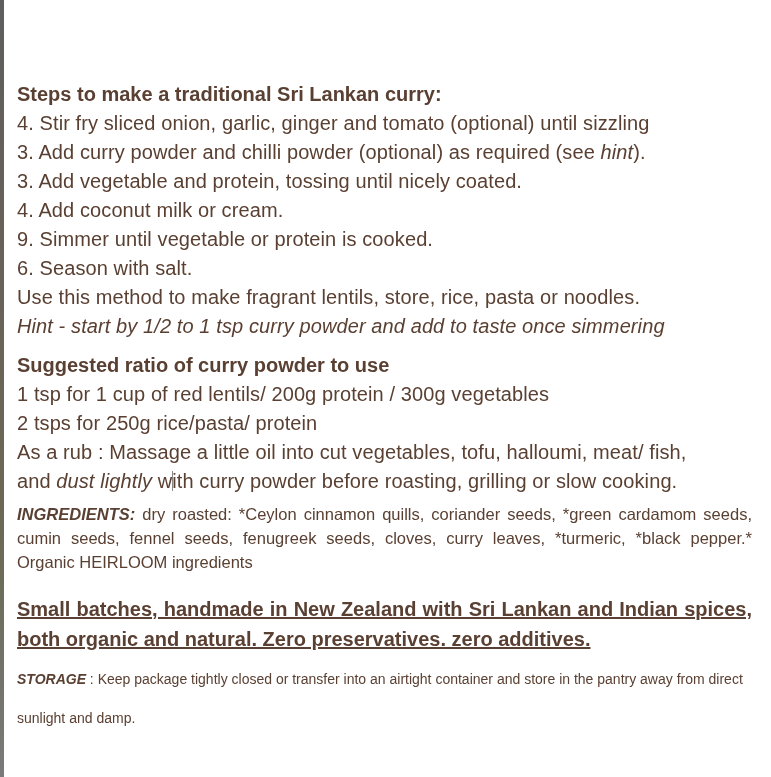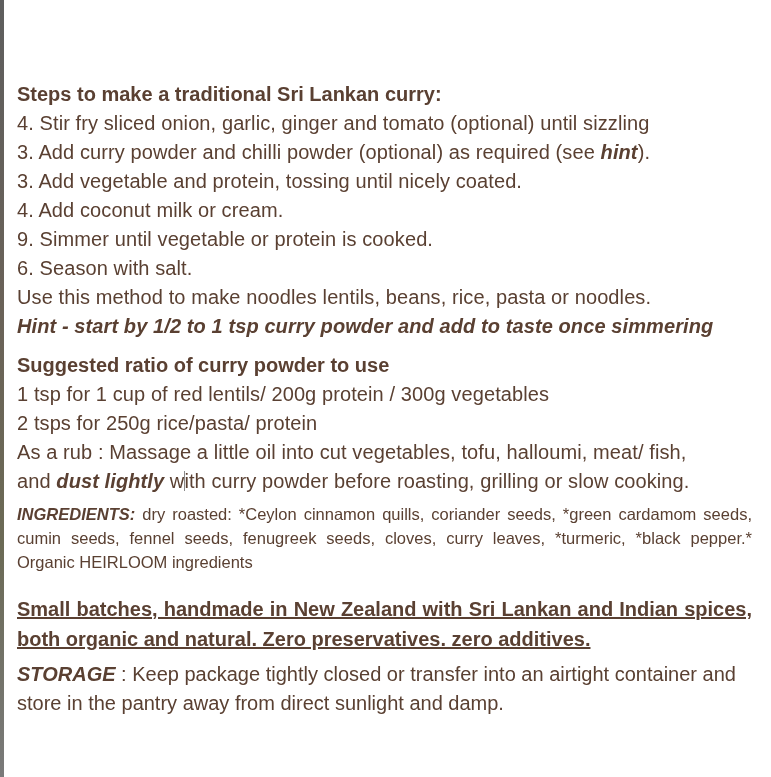--- a/index.html
+++ b/index.html
@@ -35,42 +35,42 @@
       line-height: 29px;
       white-space: nowrap;
       letter-spacing: 0.1px;
     }
     .heading {
       font-weight: bold;
       font-size: 20px;
       line-height: 29px;
       white-space: nowrap;
     }
-    .italic { font-style: italic; font-weight: bold; }
+    .italic { font-style: italic; }
     .bold { font-weight: bold; font-style: italic; }
     .gap-sm { height: 10px; }
     .gap-md { height: 6px; }
     .ingredients {
       font-size: 16.5px;
       line-height: 24px;
       text-align: justify;
       width: 735px;
     }
     .gap-lg { height: 20px; }
     .statement {
       font-weight: bold;
       font-size: 20px;
       line-height: 30px;
       text-align: justify;
       width: 735px;
       text-decoration: underline;
     }
     .storage {
-      font-size: 20px;
-      line-height: 29px;
+      font-size: 14px;
+      line-height: 39px;
       width: 740px;
     }
     .caret {
       display: inline-block;
       width: 1px;
       height: 20px;
       background: #8a8a8a;
       vertical-align: -3px;
       margin: 0 -0.5px;
     }
@@ -82,21 +82,21 @@
 
 <div class="doc">
 
   <div class="heading">Steps to make a traditional Sri Lankan curry:</div>
   <div class="line">4. Stir fry sliced onion, garlic, ginger and tomato (optional) until sizzling</div>
   <div class="line"><span>3. Add curry powder and chilli powder (optional) as required (see </span><span class="italic">hint</span><span>).</span></div>
   <div class="line">3. Add vegetable and protein, tossing until nicely coated.</div>
   <div class="line">4. Add coconut milk or cream.</div>
   <div class="line">9. Simmer until vegetable or protein is cooked.</div>
   <div class="line">6. Season with salt.</div>
-  <div class="line">Use this method to make noodles lentils, beans, rice, pasta or noodles.</div>
+  <div class="line">Use this method to make fragrant lentils, store, rice, pasta or noodles.</div>
   <div class="line italic">Hint - start by 1/2 to 1 tsp curry powder and add to taste once simmering</div>
 
   <div class="gap-sm"></div>
 
   <div class="heading">Suggested ratio of curry powder to use</div>
   <div class="line">1 tsp for 1 cup of red lentils/ 200g protein / 300g vegetables</div>
   <div class="line">2 tsps for 250g rice/pasta/ protein</div>
   <div class="line">As a rub : Massage  a little oil into cut vegetables, tofu, halloumi, meat/ fish,</div>
   <div class="line"><span>and </span><span class="italic">dust lightly</span><span> w</span><span class="caret"></span><span>ith curry powder before roasting, grilling or slow cooking.</span></div>
 

